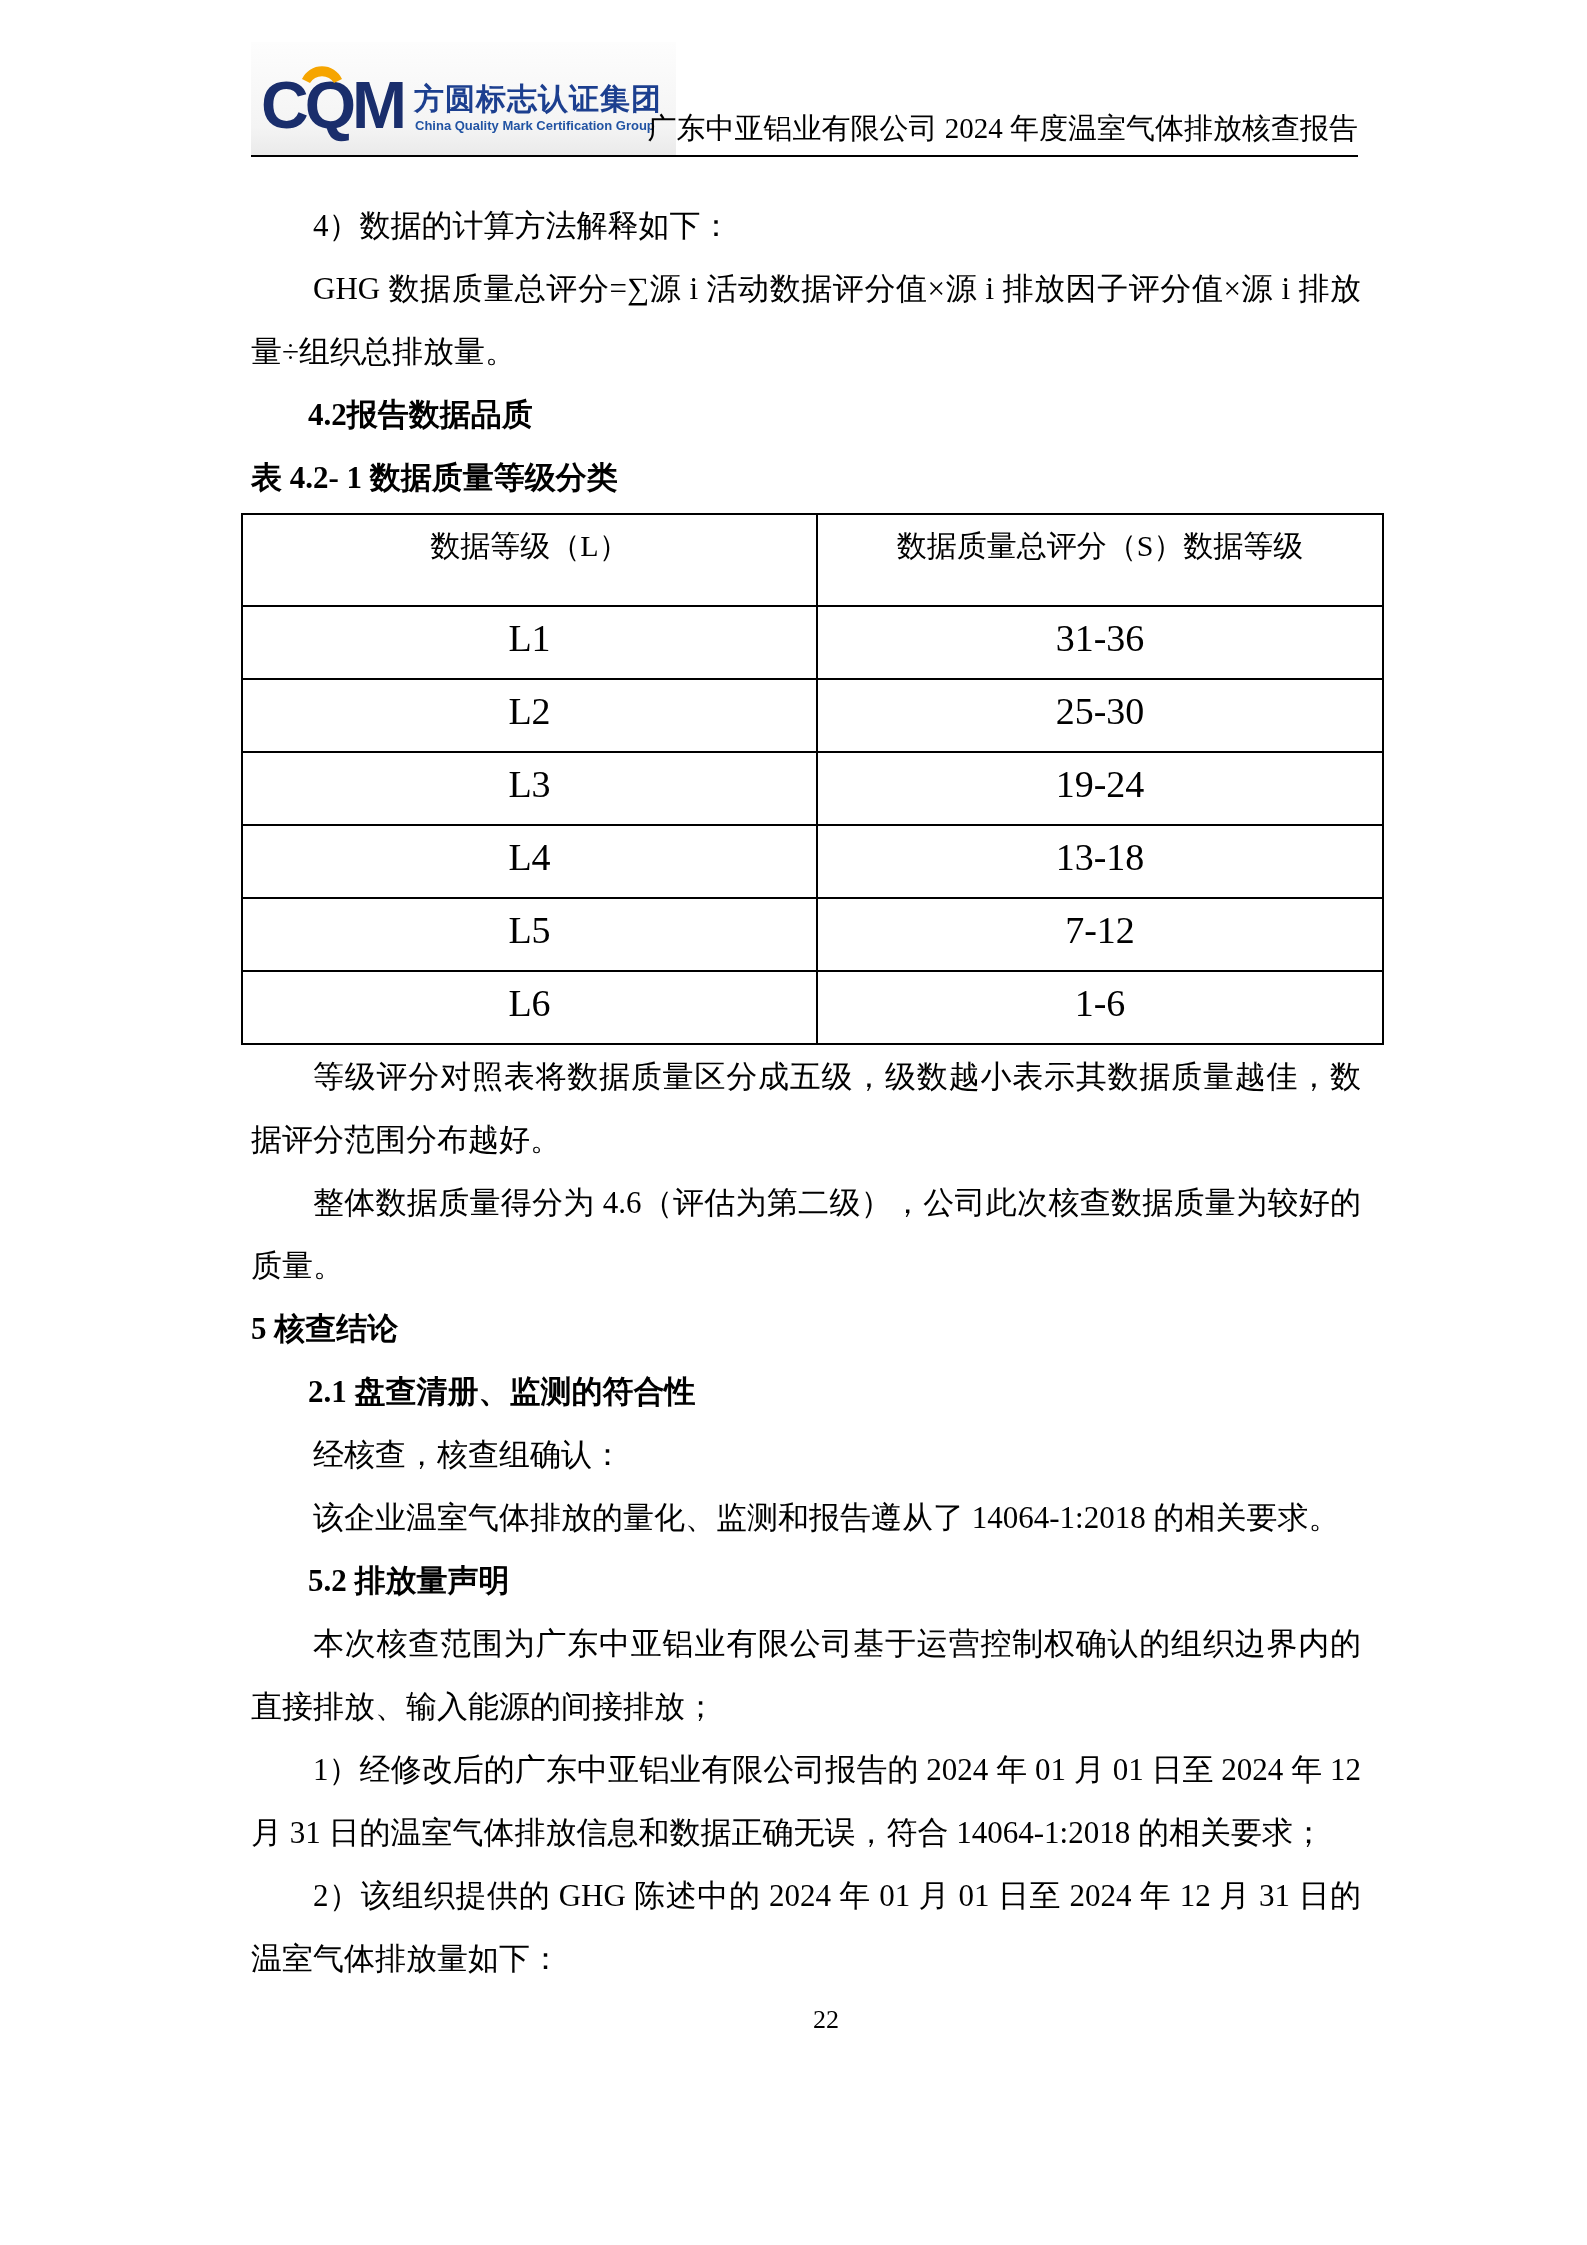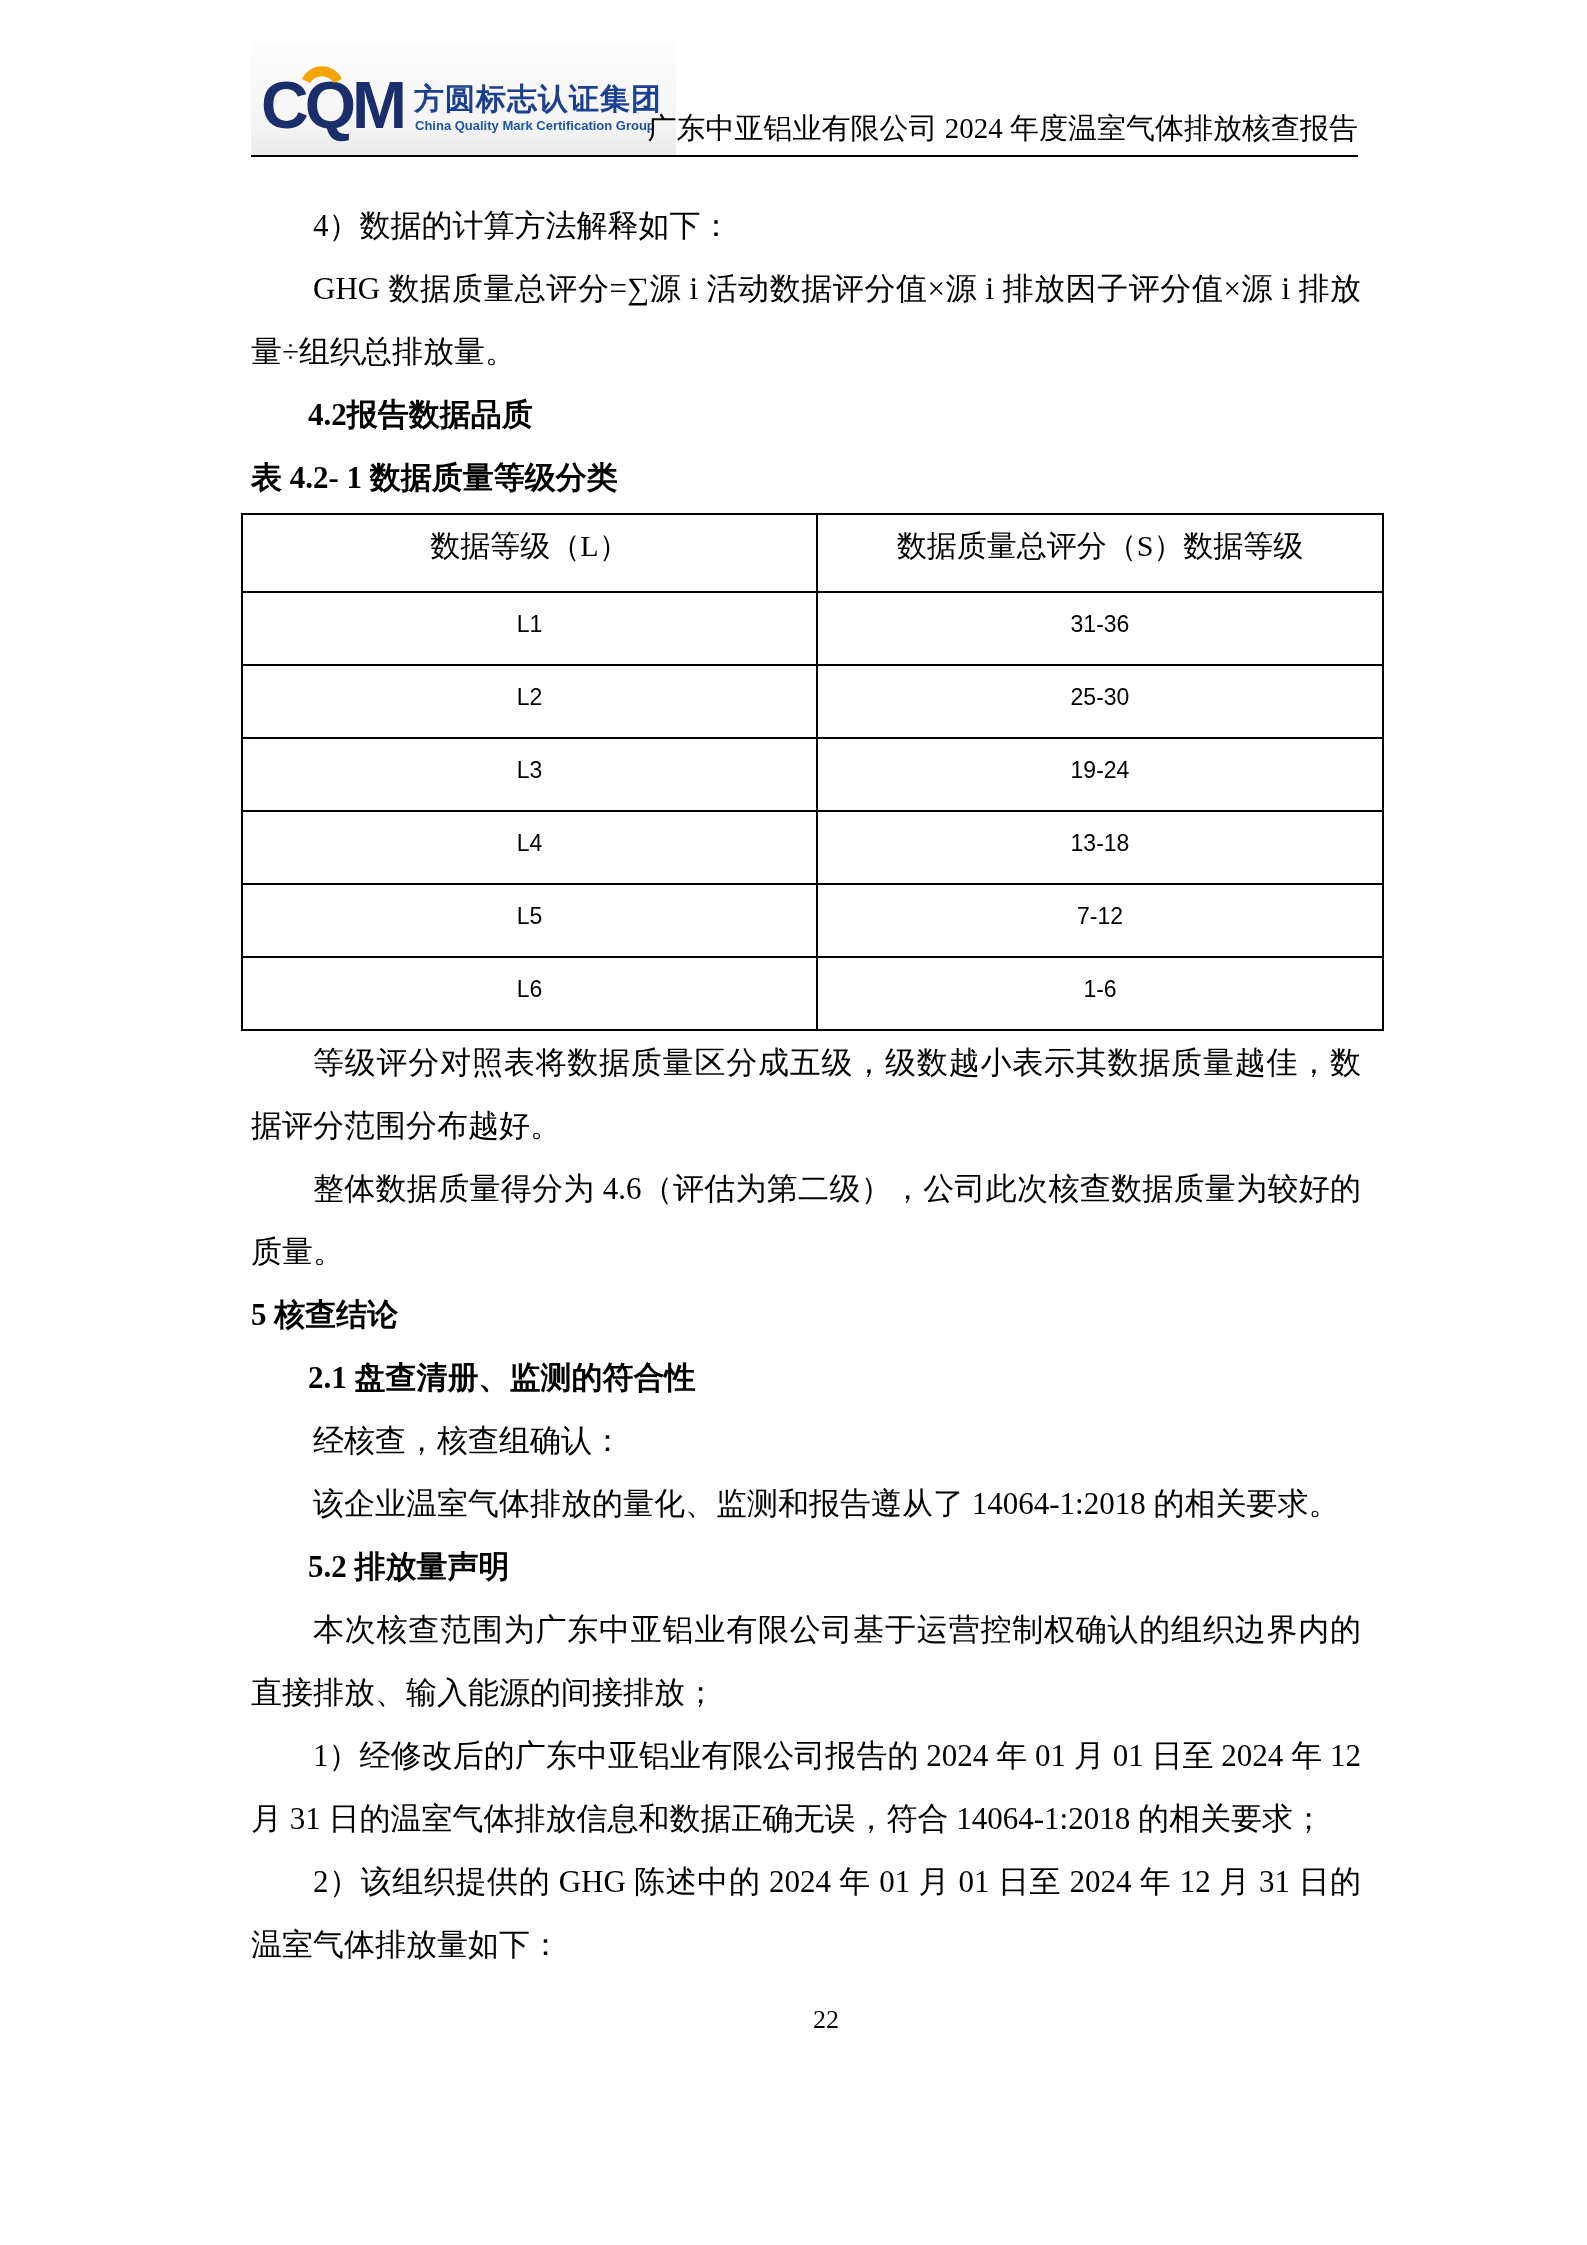--- a/index.html
+++ b/index.html
@@ -50,22 +50,22 @@
   .tbl-caption{text-align:left;font-weight:bold;}
   
   table.grade{
     border-collapse:collapse;table-layout:fixed;
     margin-left:-10px;margin-top:4px;width:1143px;
   }
   table.grade td{
     border:2px solid #000;text-align:center;vertical-align:middle;
     font-size:30px;line-height:34px;height:61px;padding:0 4px 10px 4px;
   }
-  table.grade td.th{height:62px;padding-bottom:14px;}
-  table.grade td.val{font-family:Liberation Sans, sans-serif;font-size:23px;border-radius:6px;}
+  table.grade td.th{height:62px;padding-bottom:28px;}
+  table.grade td.val{font-family:Liberation Serif, serif;font-size:38px;border-radius:6px;}
   
   .footer-page{
     position:absolute;left:240px;top:2000px;width:1150px;
     text-align:center;font-size:26px;line-height:40px;
   }
 </style>
 </head>
 <body>
 
 <div class="page">

